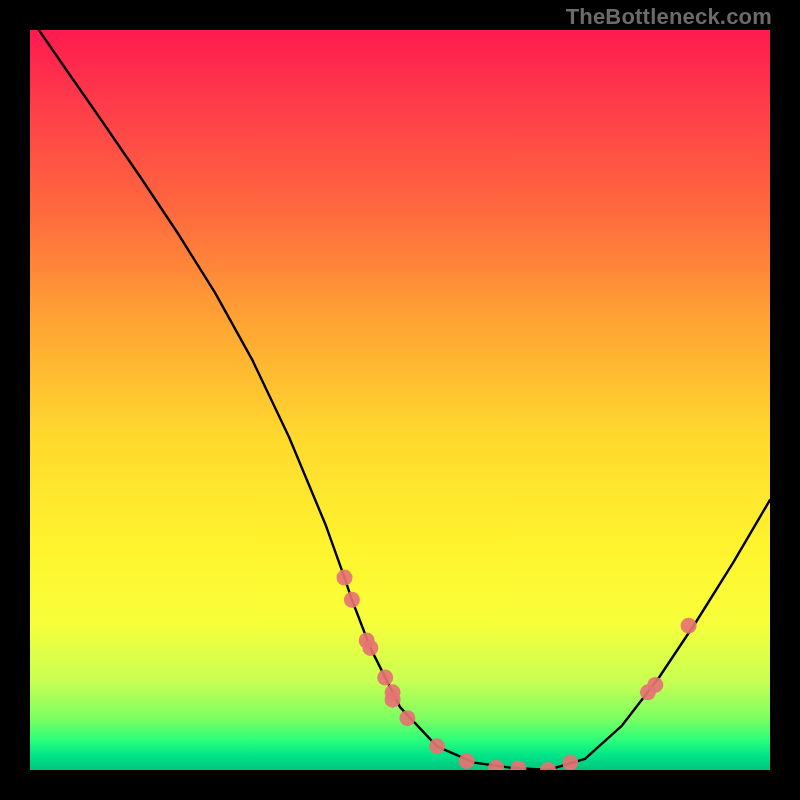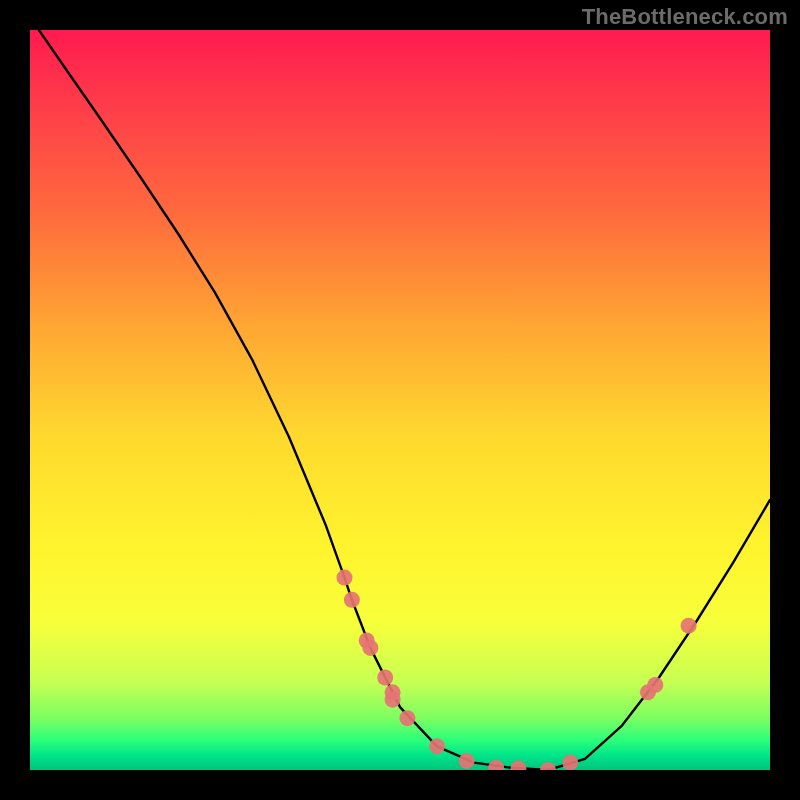--- a/index.html
+++ b/index.html
@@ -38,21 +38,21 @@
   }
   svg.overlay {
     position: absolute;
     inset: 0;
     width: 100%;
     height: 100%;
   }
   .watermark {
     position: absolute;
     top: 4px;
-    right: 12px;
+    right: 28px;
     font-family: Arial, Helvetica, sans-serif;
     font-size: 22px;
     font-weight: 600;
     color: #6b6b6b;
     letter-spacing: 0.2px;
   }
 </style>
 </head>
 <body>
 

